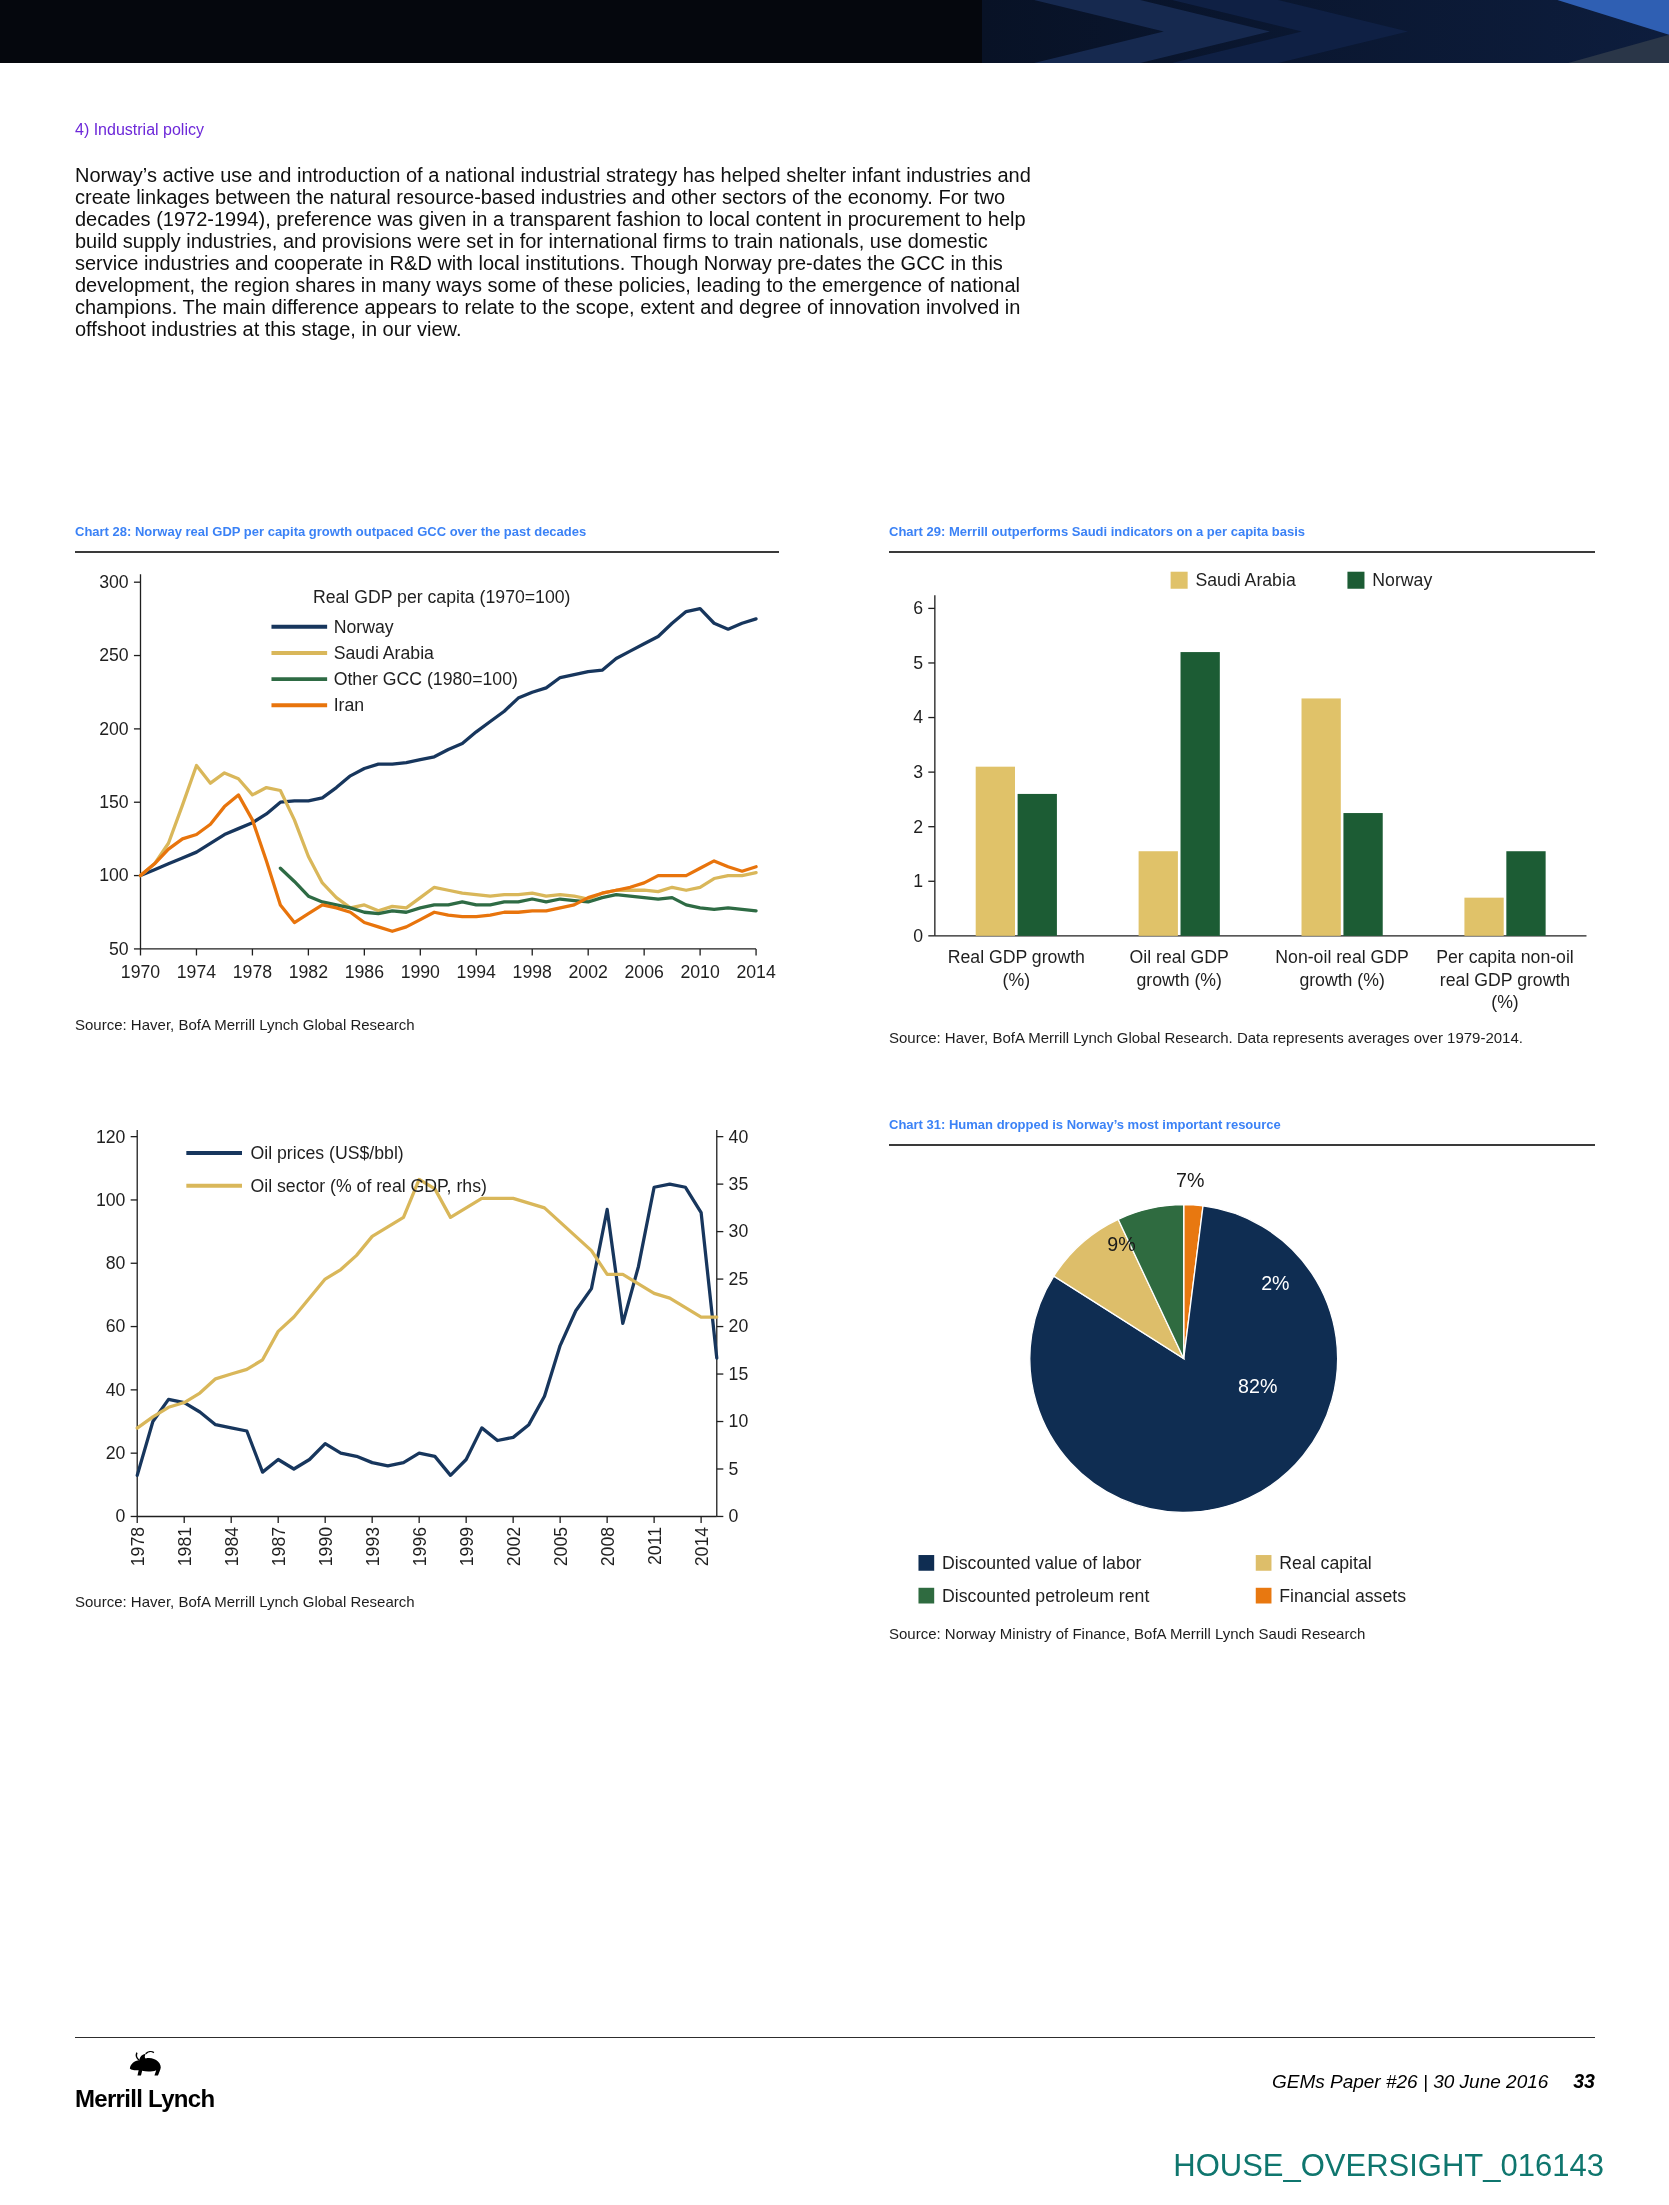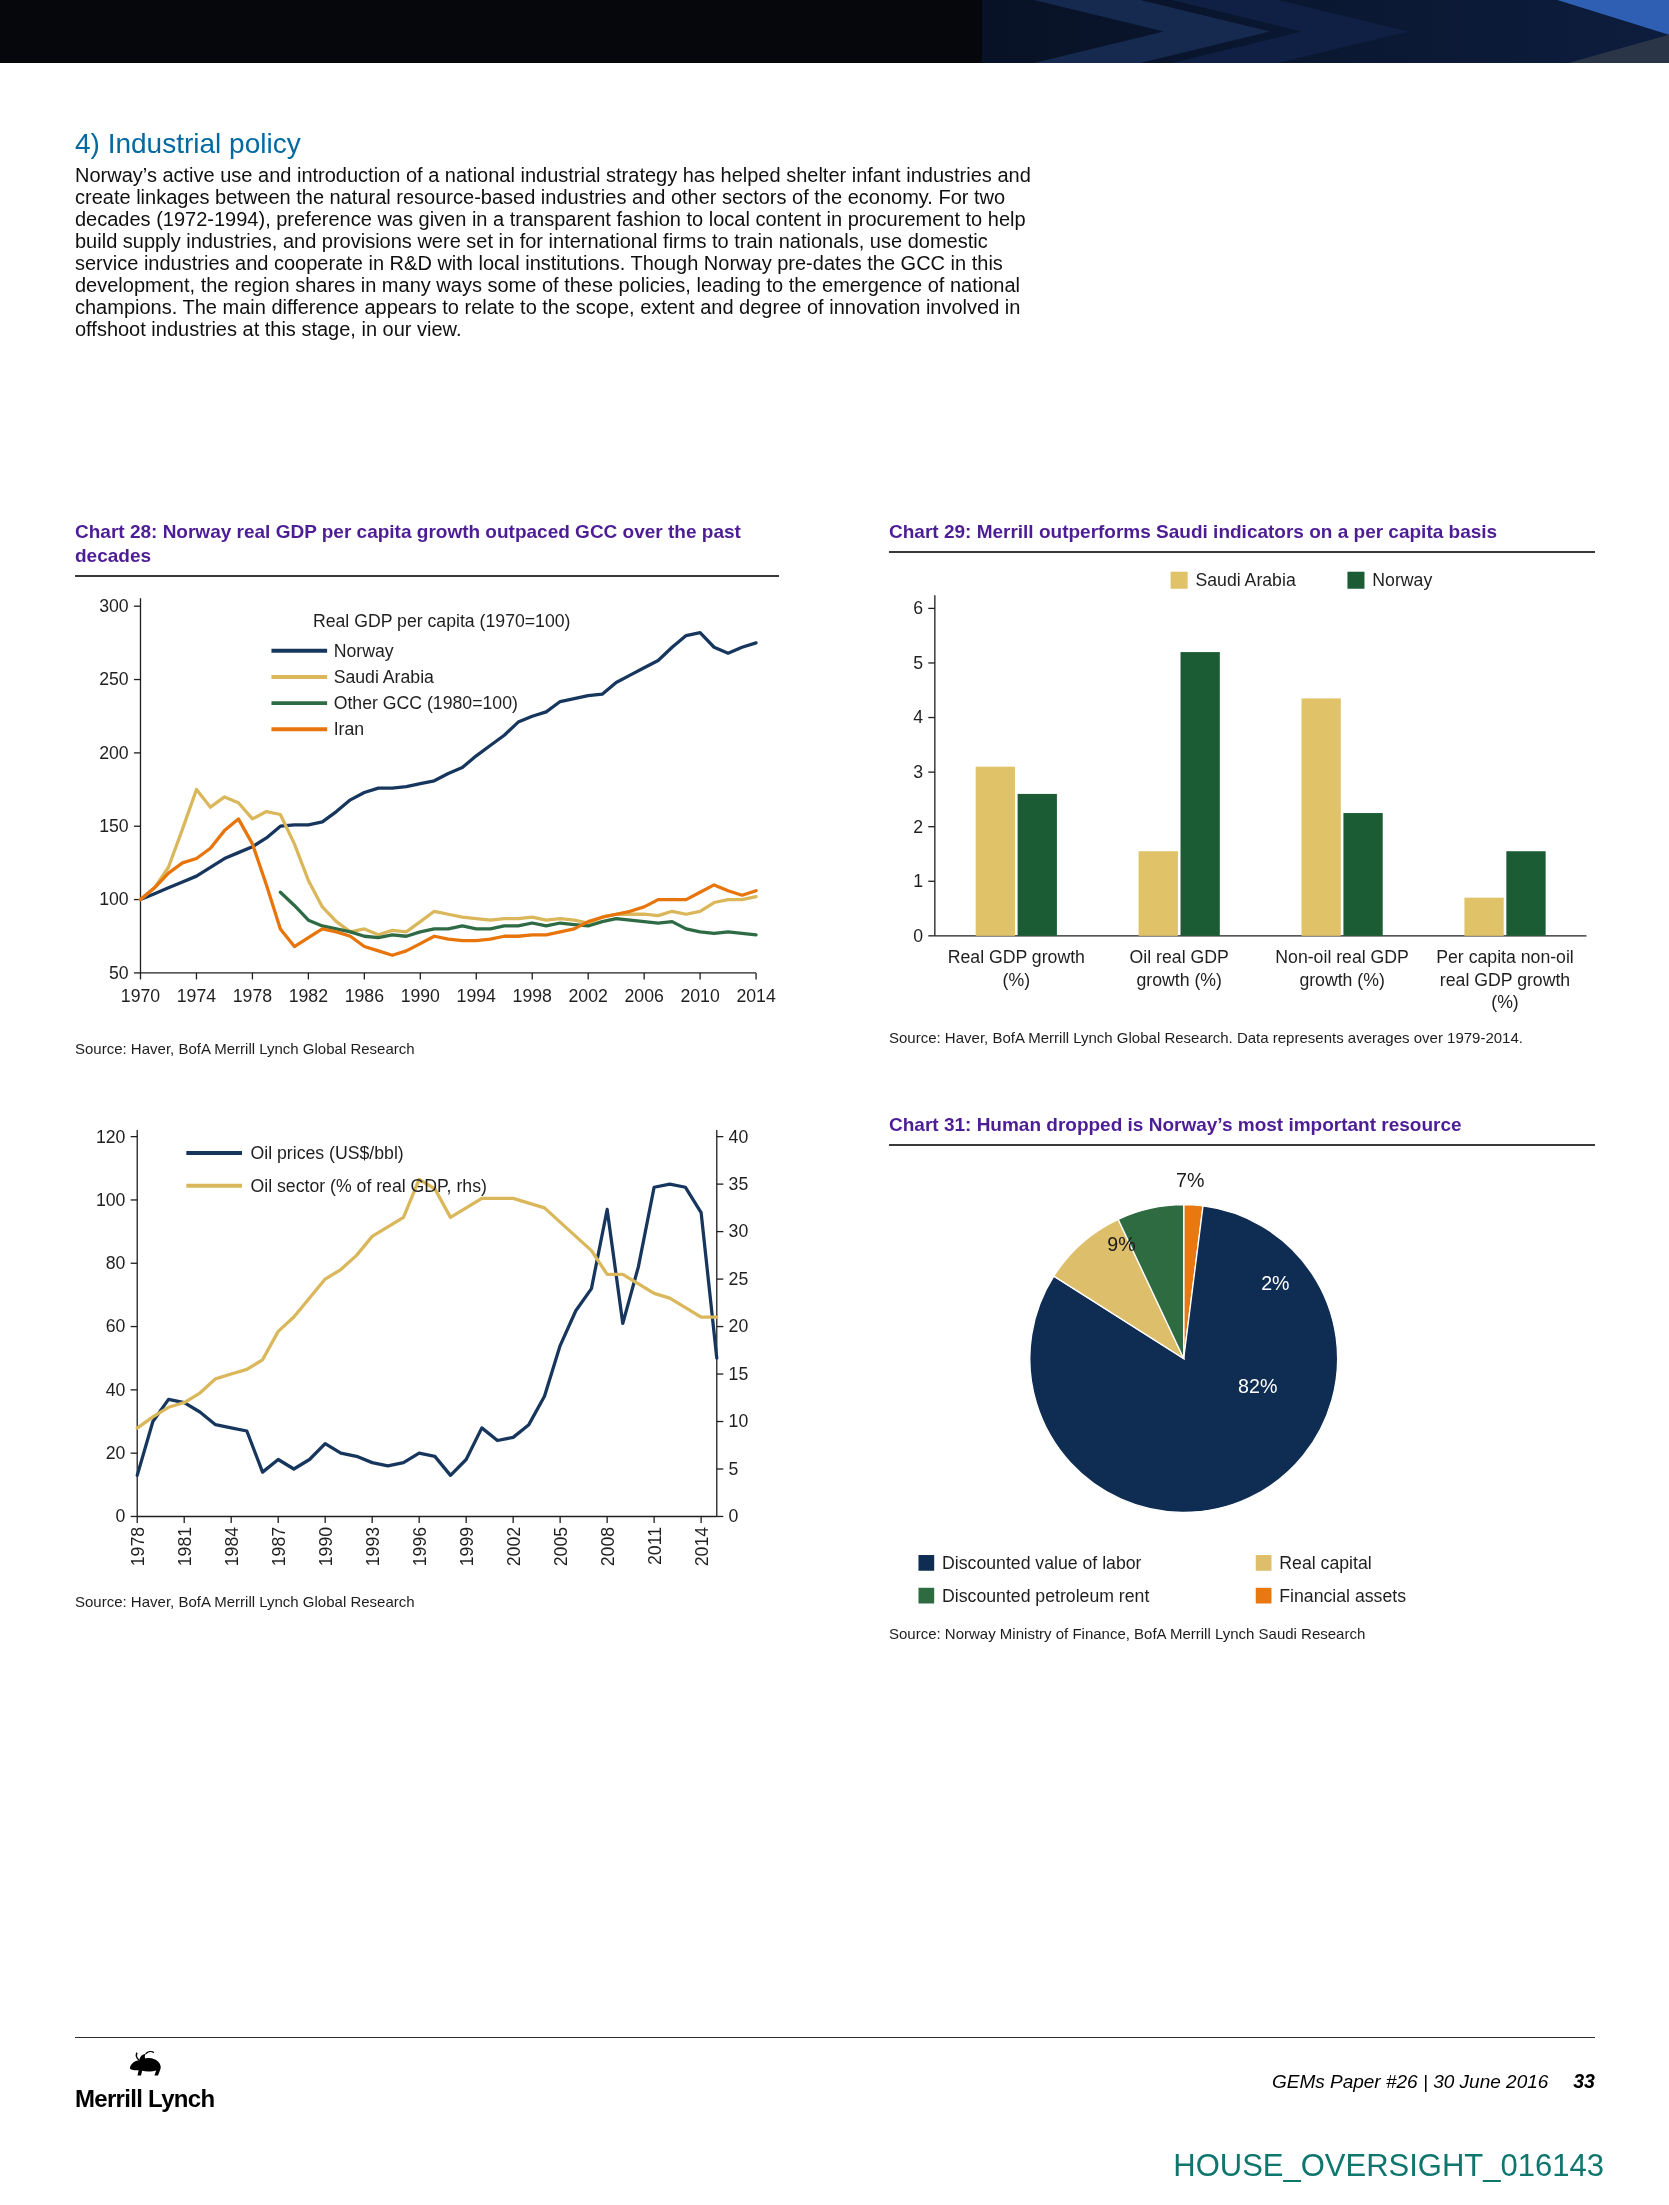--- a/index.html
+++ b/index.html
@@ -15,32 +15,32 @@
   .tb-chev2 { position:absolute; left:1172px; top:0; width:236px; height:63px; background:#0f2044;
               clip-path:polygon(0 0,45% 0,100% 50%,45% 100%,0 100%,55% 50%); }
   .tb-tri1  { position:absolute; left:1466px; top:0; width:203px; height:63px; background:#2f5fb3;
               clip-path:polygon(45% 0,100% 0,100% 55%); }
   .tb-tri2  { position:absolute; left:1407px; top:0; width:262px; height:63px; background:#3c66c4;
               clip-path:polygon(62% 0,78% 0,100% 28%,100% 45%); }
   .tb-tri3  { position:absolute; left:1525px; top:0; width:144px; height:63px; background:#2a3648;
               clip-path:polygon(100% 55%,100% 100%,30% 100%); }
 
   
-  .section-heading { position:absolute; top:128px; left:75px; font-size:28px; font-weight:normal;
-                     color:#0369a1; }
+  .section-heading { position:absolute; top:121px; left:75px; font-size:16px; font-weight:normal;
+                     color:#6d28d9; }
   .body-text { position:absolute; top:164px; left:75px; width:979px; font-size:20px;
                line-height:22px; color:#101010; }
 
   
   .chart-block { position:absolute; }
   .cb-28 { top:520px;  left:75px;  width:704px; }
   .cb-29 { top:520px;  left:889px; width:706px; }
   .cb-30 { top:1113px; left:75px;  width:704px; }
   .cb-31 { top:1113px; left:889px; width:706px; }
-  .chart-title { font-size:19px; line-height:24px; font-weight:bold; color:#4c1d95;
+  .chart-title { font-size:13px; line-height:24px; font-weight:bold; color:#3b82f6;
                  border-bottom:2px solid #3a3a3a; padding-bottom:6.5px; }
   .chart-canvas { line-height:0; margin-top:3.9px; }
   .chart-canvas svg { display:block; }
   .chart-source { font-size:15px; color:#1d1d1d; margin-top:6.5px; line-height:19.6px; }
 
   .chart-canvas svg text { font-family:"Liberation Sans", sans-serif; }
   .tk     { font-size:27px; fill:#1f1f1f; }
   .pielab { font-size:30px; }
   .ax     { stroke:#1f1f1f; stroke-width:2; fill:none; }
 

